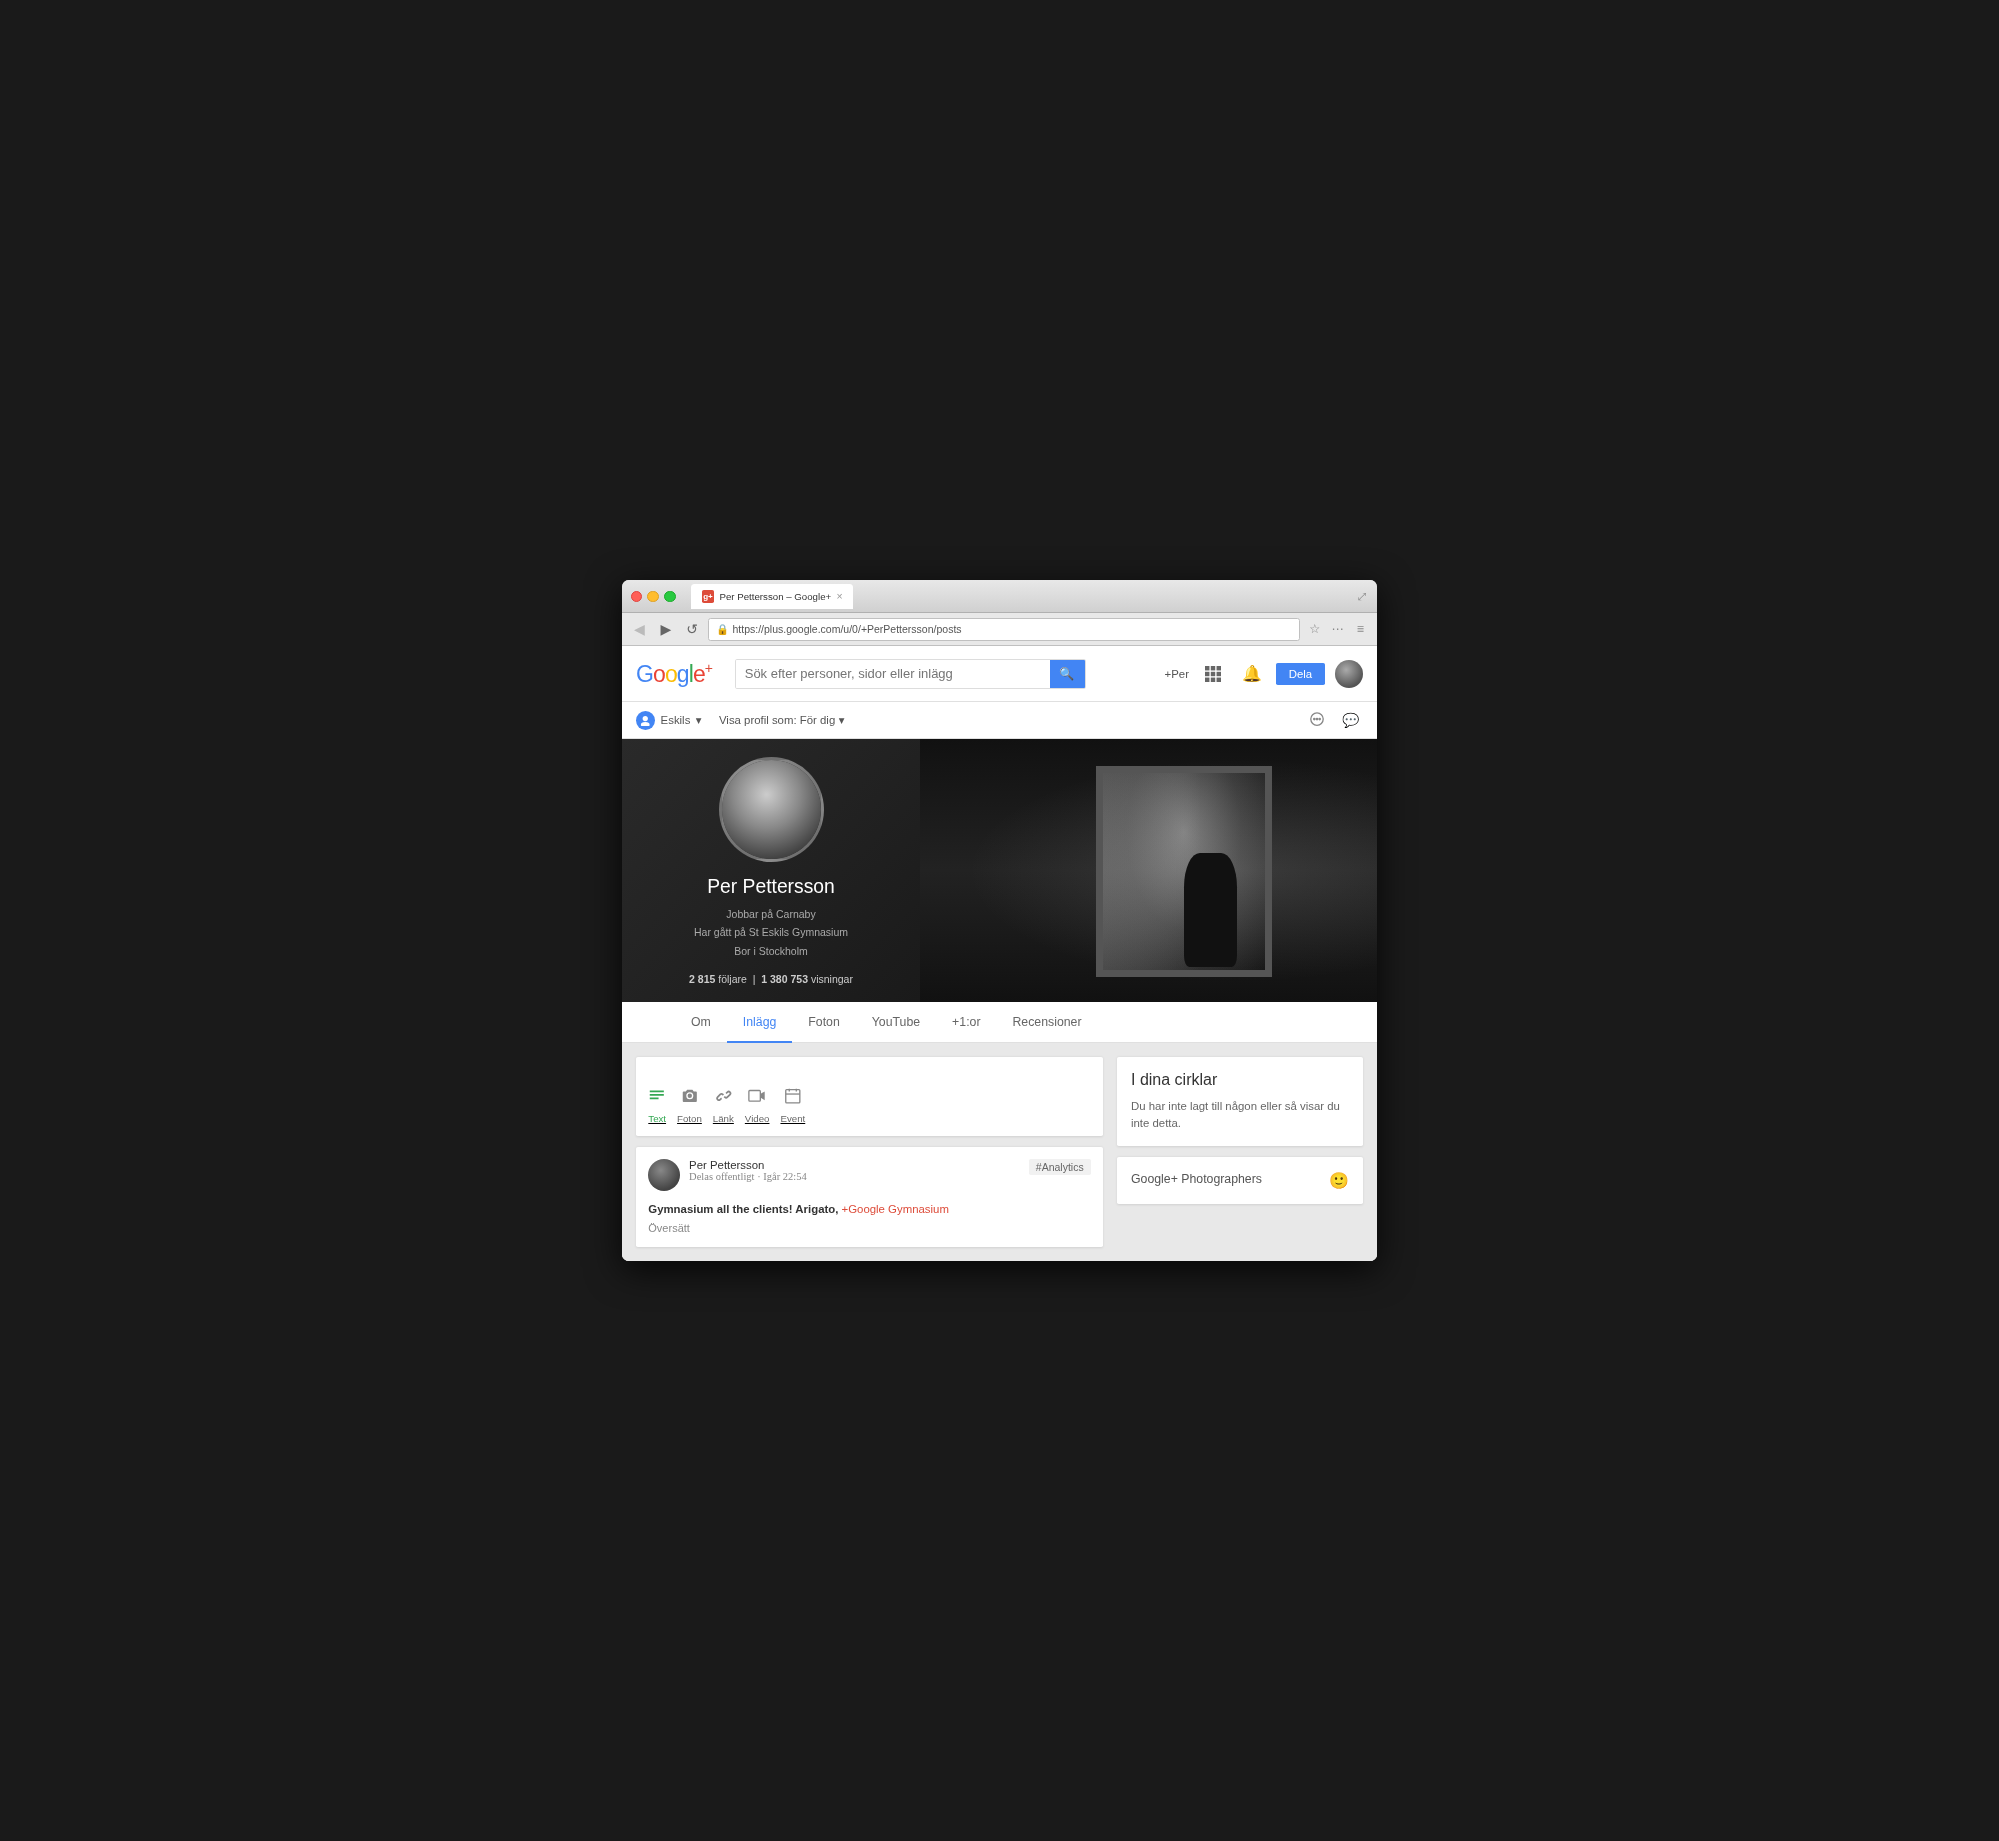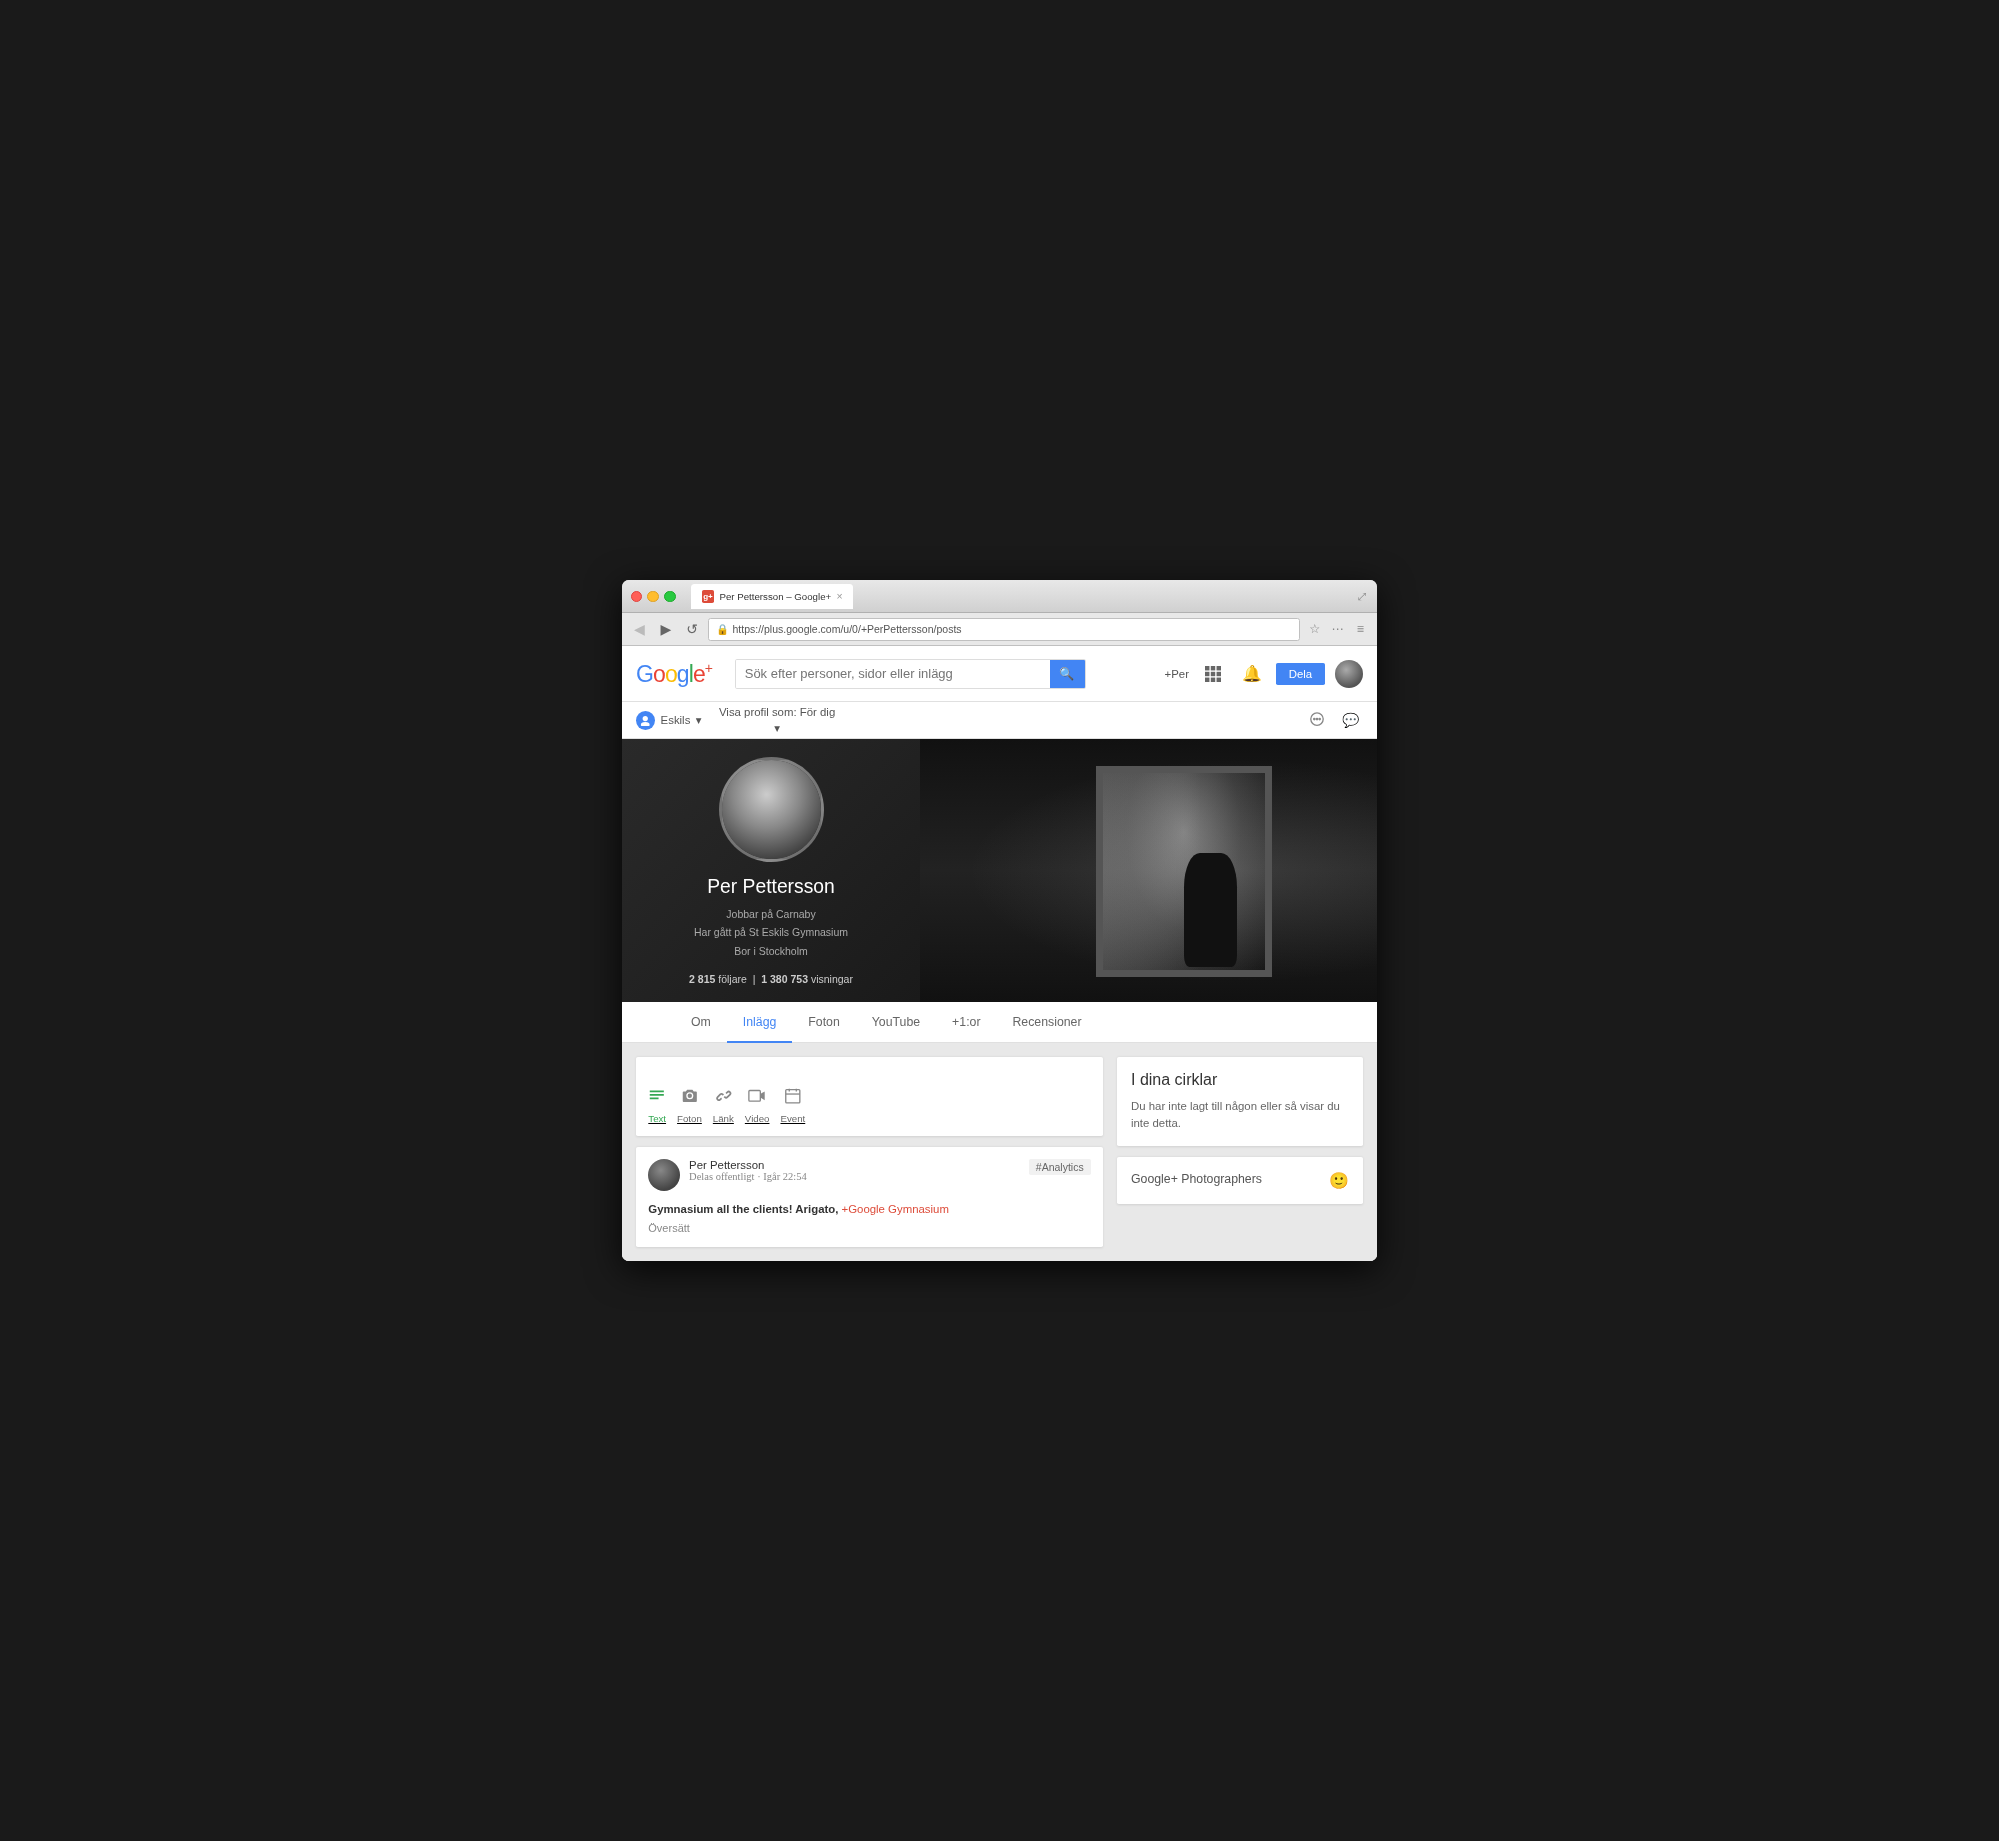--- a/index.html
+++ b/index.html
@@ -274,21 +274,20 @@
       font-size: 10.5px;
     }
     .view-as {
       margin-left: 17.6px;
       font-size: 11.4px;
       color: #555;
       cursor: pointer;
       display: flex;
       align-items: center;
       gap: 3.5px;
-      flex-direction: column;
     }
     .profile-nav-right {
       margin-left: auto;
       display: flex;
       gap: 8.8px;
     }
     .nav-right-icon {
       width: 24.6px;
       height: 24.6px;
       display: flex;

